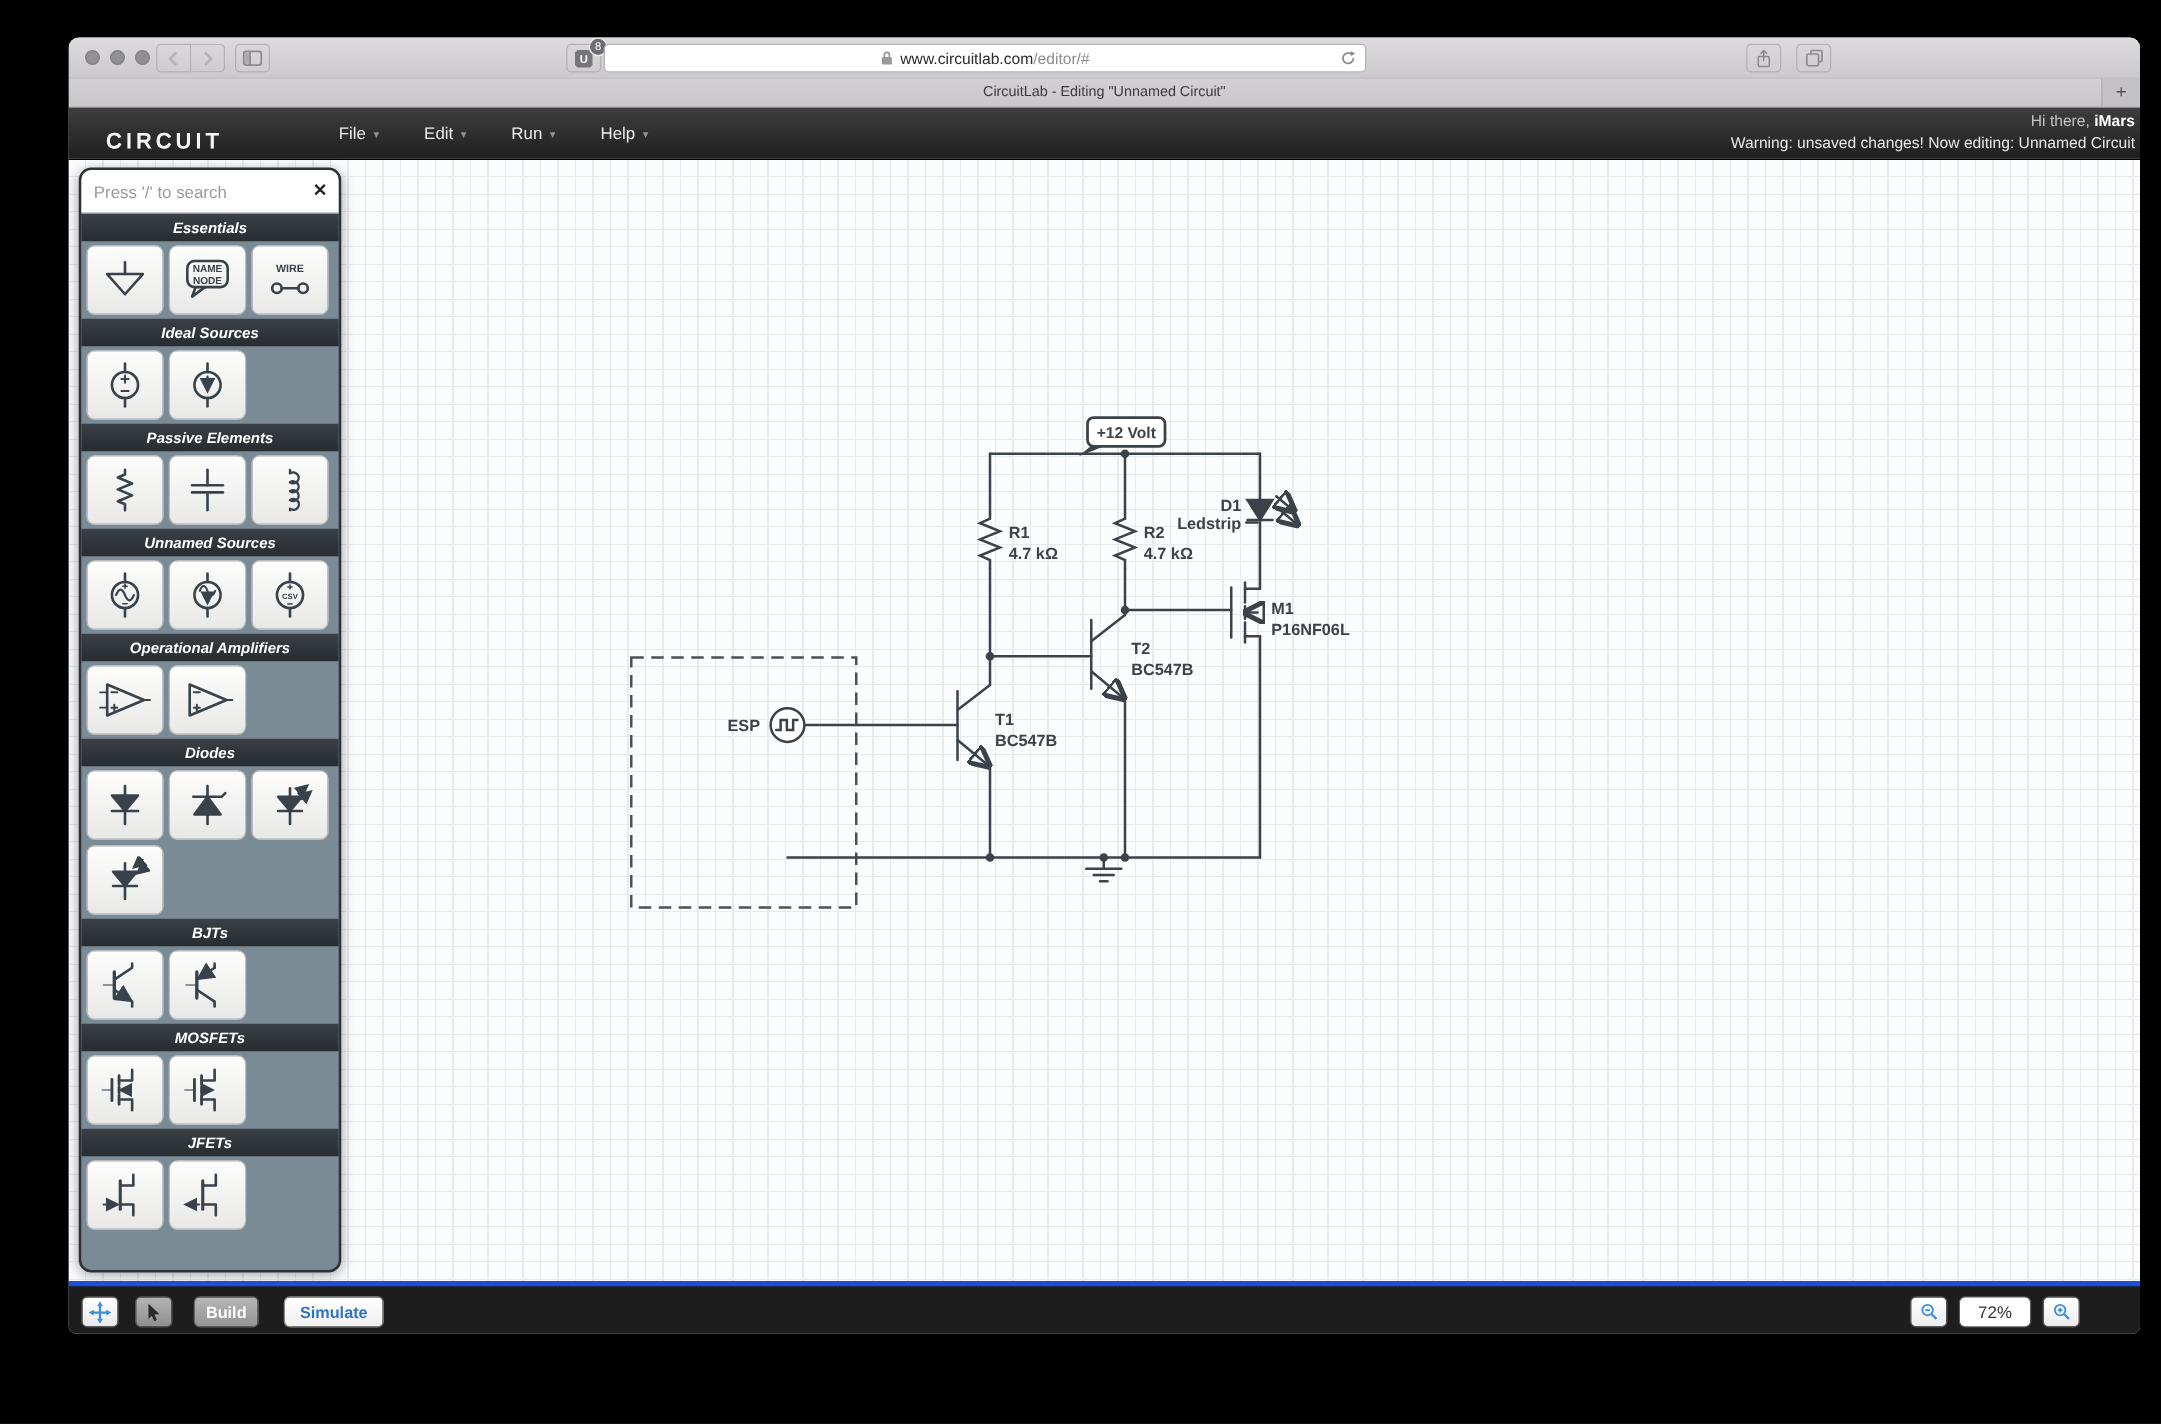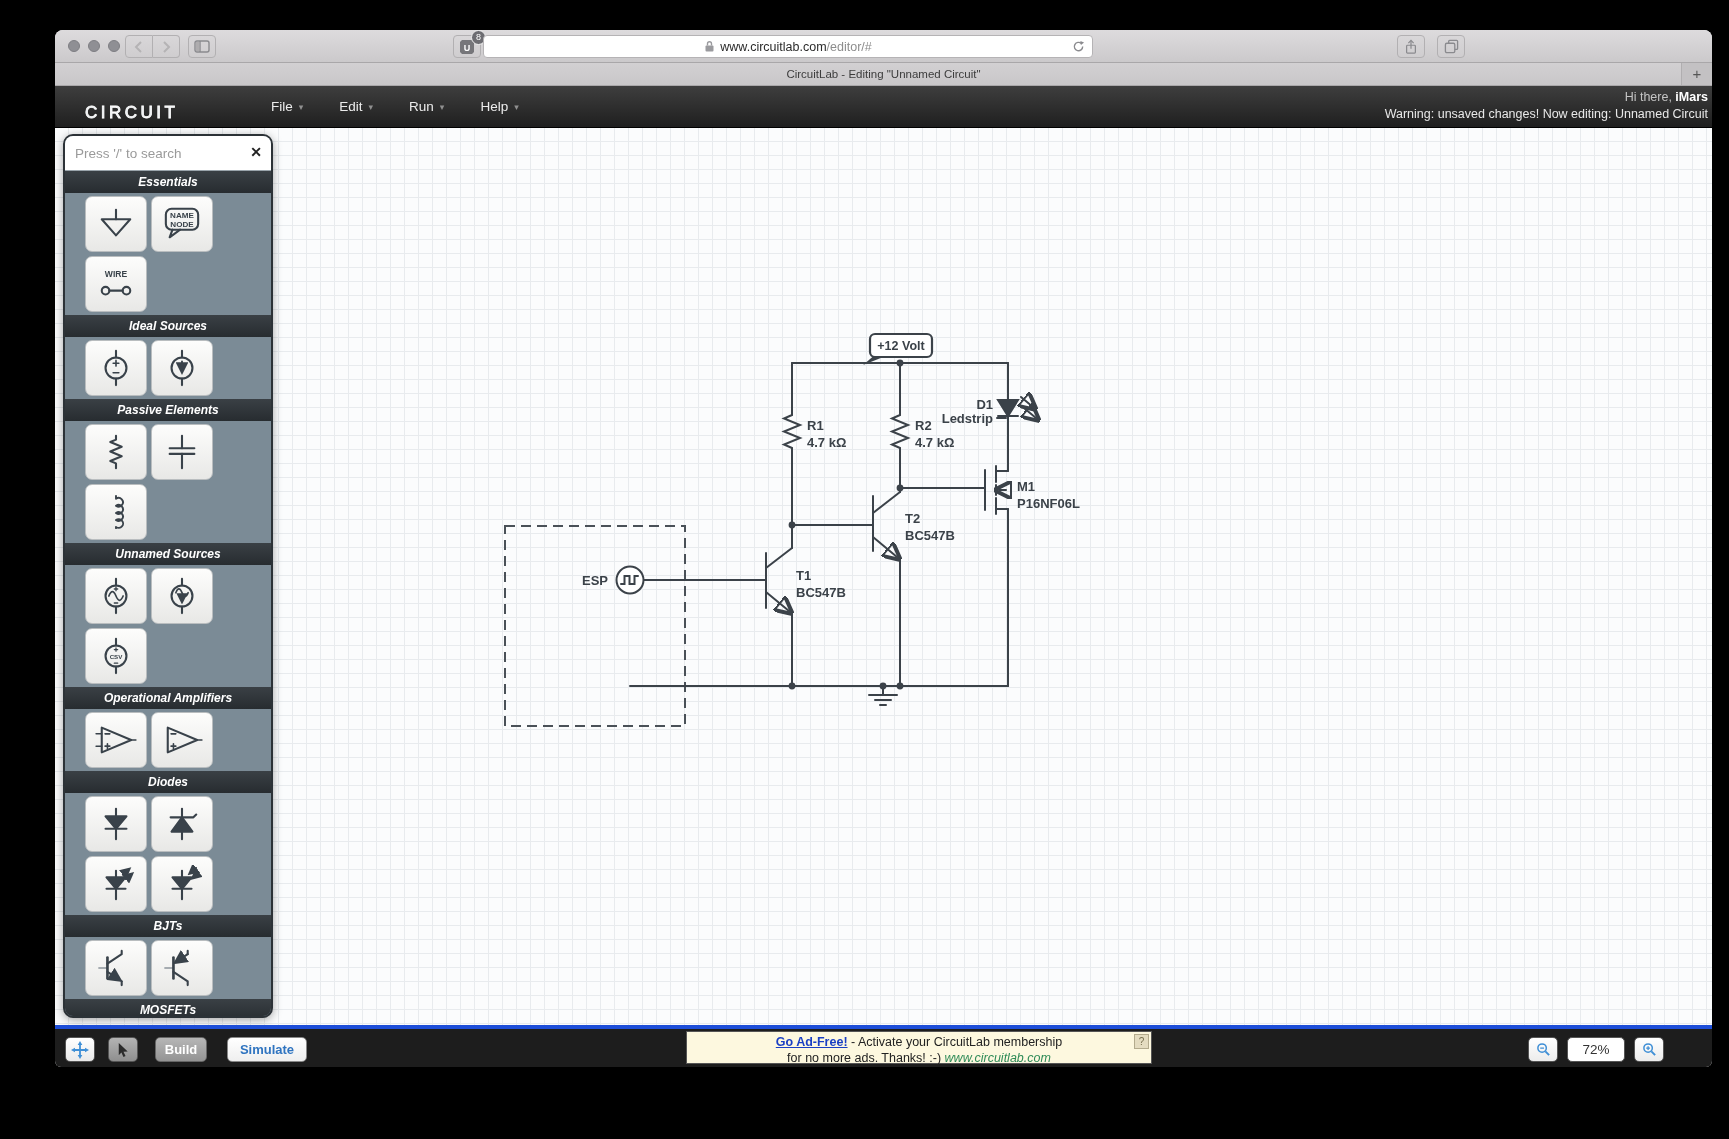--- a/index.html
+++ b/index.html
@@ -54,21 +54,21 @@
   
   .sidebar{position:absolute;left:8px;top:6px;width:206px;height:880px;background:#7b8b96;
     border:2px solid #2c3237;border-radius:10px;overflow:hidden;box-shadow:0 2px 10px rgba(0,0,0,.35);}
   .search-row{position:relative;background:#fff;border-bottom:1px solid #9aa4ab;height:34px;}
   .search-row input{width:100%;height:100%;border:none;outline:none;font-size:13.5px;padding:0 28px 0 10px;
     box-sizing:border-box;color:#444;font-family:"Liberation Sans",sans-serif;}
   .search-row input::placeholder{color:#9a9a9a;}
   .search-clear{position:absolute;right:9px;top:8px;font-size:14px;font-weight:bold;color:#222;}
   .sec-h{background:linear-gradient(#3a4045,#272c30);color:#fff;font-size:12px;font-weight:bold;font-style:italic;
     text-align:center;padding:4px 0;}
-  .sec-grid{display:flex;flex-wrap:wrap;padding:3px 20px;gap:4px;}
+  .sec-grid{display:flex;flex-wrap:wrap;padding:3px 4px;gap:4px;}
   .pal-btn{width:62px;height:56px;background:linear-gradient(#fdfdfc,#e8e8e6);border:1px solid #b9bdbf;
     border-radius:7px;display:flex;align-items:center;justify-content:center;box-sizing:border-box;}
   .pal-btn svg{display:block;}
   
   .bottombar{position:relative;height:45px;background:#1d1d1d;border-top:4px solid #1d4ed8;}
   .bb-btn{position:absolute;top:8px;height:25px;border-radius:5px;display:flex;align-items:center;justify-content:center;
     font-size:13px;font-weight:bold;box-sizing:border-box;}
   .bb-pan{left:10px;width:30px;background:linear-gradient(#fff,#e9e9e9);border:1px solid #555;}
   .bb-cursor{left:53px;width:30px;background:linear-gradient(#b3b3b3,#8f8f8f);border:1px solid #555;}
   .bb-build{left:100px;width:52px;background:linear-gradient(#b6b6b6,#949494);border:1px solid #666;color:#fff;}
@@ -624,25 +624,20 @@
       </svg>
     </span>
     <span class="bb-btn bb-cursor">
       <svg width="16" height="17" viewBox="0 0 17 18">
         <polygon points="4,2 13.5,11 9,11.3 11.2,16 9,17 6.8,12.3 4,15" fill="#2b2b2b"></polygon>
       </svg>
     </span>
     <span class="bb-btn bb-build">Build</span>
     <span class="bb-btn bb-sim">Simulate</span>
 
-    <div class="ad">
-      <div><a href="#">Go Ad-Free!</a><span> - Activate your CircuitLab membership</span></div>
-      <div><span>for no more ads. Thanks! :-) </span><span class="adurl">www.circuitlab.com</span></div>
-      <span class="ad-help">?</span>
-    </div>
 
     <div class="zoomgrp">
       <span class="z-btn">
         <svg width="15" height="15" viewBox="0 0 16 16">
           <circle cx="6.5" cy="6.5" r="4.5" fill="none" stroke="#3f8fd6" stroke-width="1.6"></circle>
           <line x1="10" y1="10" x2="14" y2="14" stroke="#3f8fd6" stroke-width="2"></line>
           <line x1="4.5" y1="6.5" x2="8.5" y2="6.5" stroke="#3f8fd6" stroke-width="1.4"></line>
         </svg>
       </span>
       <span class="z-val">72%</span>

